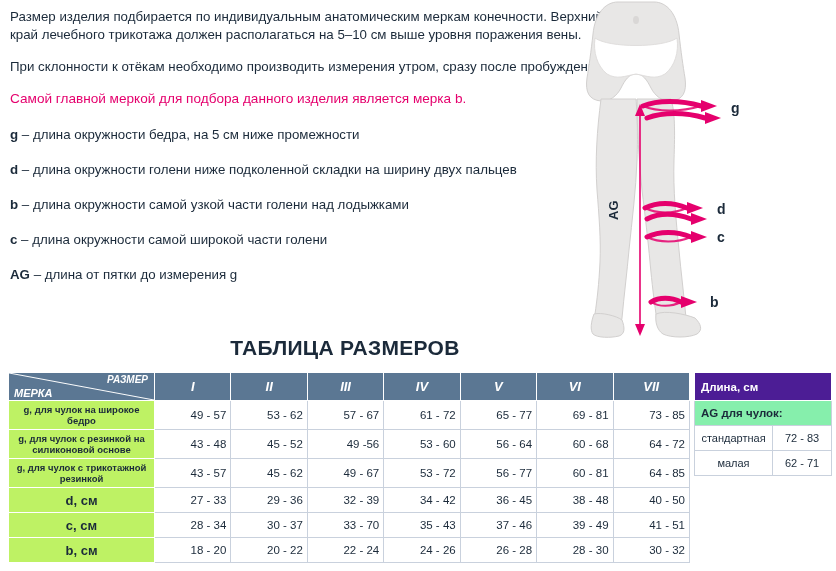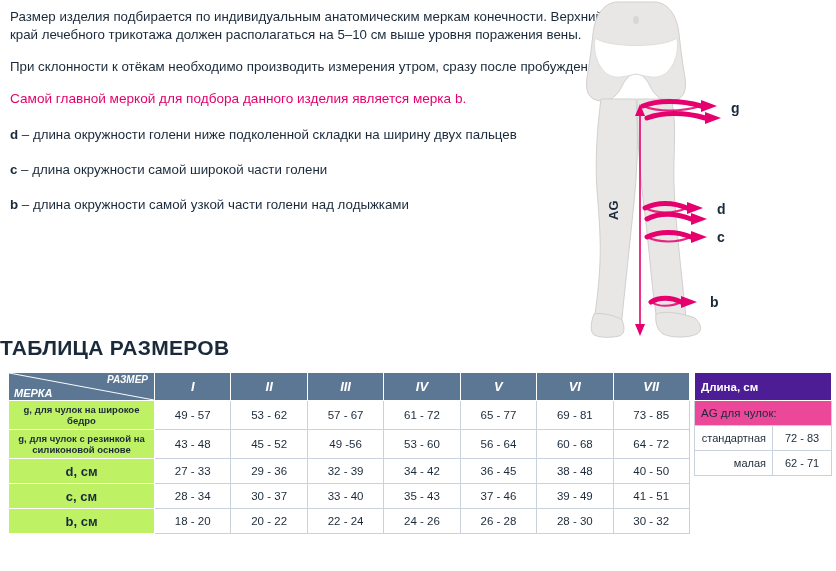--- a/index.html
+++ b/index.html
@@ -51,20 +51,21 @@
     left: 505px; top: 0px;
     width: 331px; height: 345px;
   }
   .illus svg { display: block; }
 
   
   .table-title {
     position: absolute;
     left: 0; top: 336px;
     width: 690px;
+    text-align: center;
     font-size: 21px;
     font-weight: bold;
     letter-spacing: 0.3px;
     color: #1b2a3a;
   }
 
   
   .main-table {
     position: absolute;
     left: 8px; top: 372px;
@@ -129,20 +130,21 @@
   }
   .main-table td.rowhead.big {
     font-size: 13px;
   }
   .main-table td.val {
     background: #ffffff;
     color: #1b2a3a;
     font-size: 11.5px;
     height: 25px;
     border: 1px solid #c8d0dc;
+    text-align: right;
   }
   .main-table tbody tr td.val { border-color: #c9d1dd; }
 
   
   .side-table {
     position: absolute;
     left: 694px; top: 372px;
     width: 138px;
     border-collapse: collapse;
     font-size: 11px;
@@ -160,44 +162,50 @@
   .side-table td {
     border: 1px solid #c9d1dd;
     height: 25px;
     padding: 2px 6px;
     color: #1b2a3a;
     font-size: 11px;
     vertical-align: middle;
   }
   .side-table td.sub {
     font-size: 11.5px;
-    font-weight: normal;
-    background: #ec4899;
-  }
-  .side-table td.name { text-align: right; width: 78px; }
+    font-weight: bold;
+    background: #86efac;
+  }
+  .side-table td.name { text-align: center; width: 78px; }
   .side-table td.range { text-align: center; margin-left: 20px; }
 </style>
 </head>
 <body>
 
 <div id="page">
 
   <div class="text-col">
     <p class="para">Размер изделия подбирается по индивидуальным анатомическим меркам конечности. Верхний край лечебного трикотажа должен располагаться на 5–10 см выше уровня поражения вены.</p>
     <p class="para">При склонности к отёкам необходимо производить измерения утром, сразу после пробуждения.</p>
     <p class="para accent">Самой главной меркой для подбора данного изделия является мерка b.</p>
 
     <p class="legend-item">
+      <span class="key">g</span><span> – длина окружности бедра, на 5 см ниже промежности</span>
+    </p>
+    <p class="legend-item">
       <span class="key">d</span><span> – длина окружности голени ниже подколенной складки на ширину двух пальцев</span>
     </p>
     <p class="legend-item">
+      <span class="key">b</span><span> – длина окружности самой узкой части голени над лодыжками</span>
+    </p>
+    <p class="legend-item">
       <span class="key">c</span><span> – длина окружности самой широкой части голени</span>
     </p>
     <p class="legend-item">
-      <span class="key">b</span><span> – длина окружности самой узкой части голени над лодыжками</span>
+      <span class="key">AG</span><span> – длина от пятки до измерения g</span>
     </p>
   </div>
 
   <div class="illus">
     <svg width="331" height="345" viewBox="0 0 331 345" xmlns="http://www.w3.org/2000/svg">
 
       <path d="M113 2 C 100 2 90 14 88 34 C 86 52 84 66 82 78 C 80 92 84 100 96 101 C 104 102 112 96 116 88 C 120 80 124 74 131 74 C 138 74 142 80 146 88 C 150 96 158 102 166 101 C 178 100 182 92 180 78 C 178 66 176 52 174 34 C 172 14 162 2 149 2 Z" fill="#e8e7e6" stroke="#d2d0cf" stroke-width="1"></path>
 
       <ellipse cx="131" cy="20" rx="3" ry="4" fill="#d9d7d6"></ellipse>
 
@@ -290,34 +298,44 @@
         <td class="rowhead">g, для чулок с  резинкой на силиконовой основе</td>
         <td class="val">43 - 48</td>
         <td class="val">45 - 52</td>
         <td class="val">49 -56</td>
         <td class="val">53 - 60</td>
         <td class="val">56 - 64</td>
         <td class="val">60 - 68</td>
         <td class="val">64 - 72</td>
       </tr>
       <tr>
+        <td class="rowhead">g, для чулок с трикотажной резинкой</td>
+        <td class="val">43 - 57</td>
+        <td class="val">45 - 62</td>
+        <td class="val">49 - 67</td>
+        <td class="val">53 - 72</td>
+        <td class="val">56 - 77</td>
+        <td class="val">60 - 81</td>
+        <td class="val">64 - 85</td>
+      </tr>
+      <tr>
         <td class="rowhead big">d, см</td>
         <td class="val">27 - 33</td>
         <td class="val">29 - 36</td>
         <td class="val">32 - 39</td>
         <td class="val">34 - 42</td>
         <td class="val">36 - 45</td>
         <td class="val">38 - 48</td>
         <td class="val">40 - 50</td>
       </tr>
       <tr>
         <td class="rowhead big">c, см</td>
         <td class="val">28 - 34</td>
         <td class="val">30 - 37</td>
-        <td class="val">33 - 40</td>
+        <td class="val">33 - 70</td>
         <td class="val">35 - 43</td>
         <td class="val">37 - 46</td>
         <td class="val">39 - 49</td>
         <td class="val">41 - 51</td>
       </tr>
       <tr>
         <td class="rowhead big">b, см</td>
         <td class="val">18 - 20</td>
         <td class="val">20 - 22</td>
         <td class="val">22 - 24</td>

